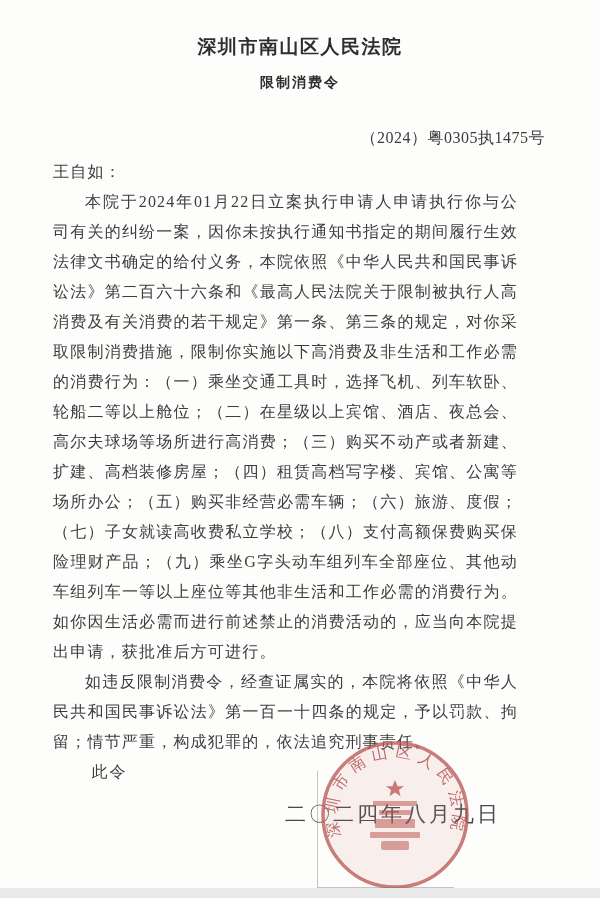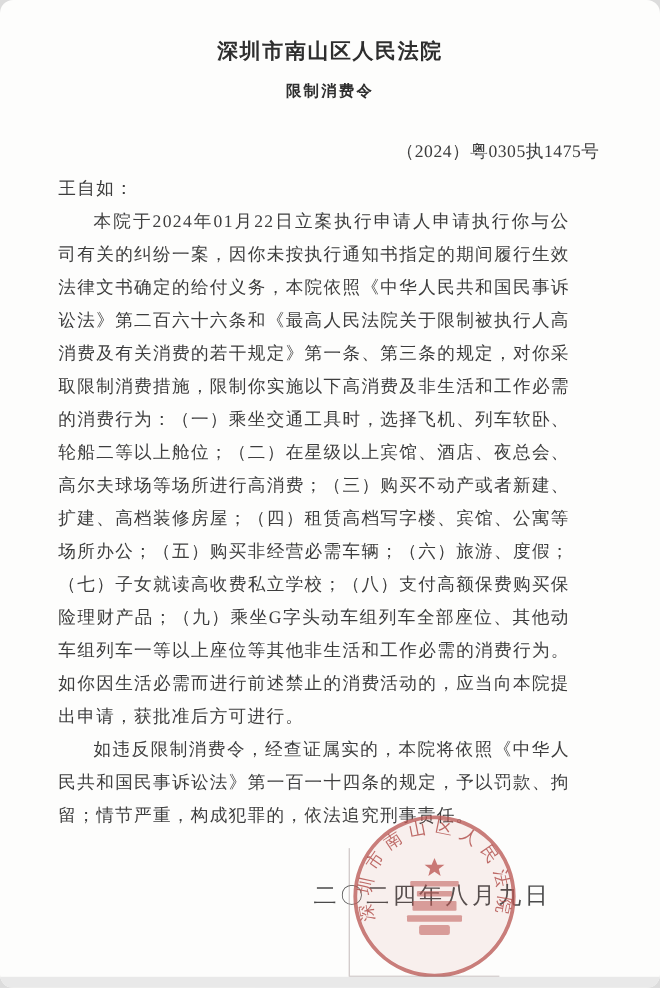--- a/index.html
+++ b/index.html
@@ -4,21 +4,20 @@
 <style>
   html,body { margin:0; padding:0; background:#dcdcdc; }
   .page {
     position:relative;
     width:600px; height:898px;
     margin:0 auto;
     background:#fdfdfc;
     overflow:hidden;
     font-family:"Liberation Serif","DejaVu Serif",serif;
     color:#3d3d3d;
-    border-radius:12px;
   }
   .court-name {
     padding-top:34px;
     text-align:center;
     font-size:19px; font-weight:700;
     letter-spacing:1.5px;
     color:#2e2e2e;
   }
   .doc-title {
     margin-top:14px;
@@ -95,20 +94,21 @@
   <div class="court-name">深圳市南山区人民法院</div>
 
   <div class="doc-title">限制消费令</div>
 
   <div class="case-number">（2024）粤0305执1475号</div>
 
   <div class="body-block">
     <p class="addressee">王自如：</p>
     <p class="para">本院于2024年01月22日立案执行申请人申请执行你与公司有关的纠纷一案，因你未按执行通知书指定的期间履行生效法律文书确定的给付义务，本院依照《中华人民共和国民事诉讼法》第二百六十六条和《最高人民法院关于限制被执行人高消费及有关消费的若干规定》第一条、第三条的规定，对你采取限制消费措施，限制你实施以下高消费及非生活和工作必需的消费行为：（一）乘坐交通工具时，选择飞机、列车软卧、轮船二等以上舱位；（二）在星级以上宾馆、酒店、夜总会、高尔夫球场等场所进行高消费；（三）购买不动产或者新建、扩建、高档装修房屋；（四）租赁高档写字楼、宾馆、公寓等场所办公；（五）购买非经营必需车辆；（六）旅游、度假；（七）子女就读高收费私立学校；（八）支付高额保费购买保险理财产品；（九）乘坐G字头动车组列车全部座位、其他动车组列车一等以上座位等其他非生活和工作必需的消费行为。如你因生活必需而进行前述禁止的消费活动的，应当向本院提出申请，获批准后方可进行。</p>
     <p class="para">如违反限制消费令，经查证属实的，本院将依照《中华人民共和国民事诉讼法》第一百一十四条的规定，予以罚款、拘留；情节严重，构成犯罪的，依法追究刑事责任。</p>
+    <p class="closing">此令</p>
   </div>
 
   <div class="date-line">二〇二四年八月九日</div>
 
   <div class="seal">
     <svg width="156" height="156" viewBox="0 0 156 156">
       <defs>
         <path id="sealArc" d="M 30.5 111.3 A 58 58 0 1 1 125.5 111.3" fill="none"></path>
       </defs>
       <circle cx="78" cy="78" r="70" fill="rgba(205,115,110,0.10)"></circle>

